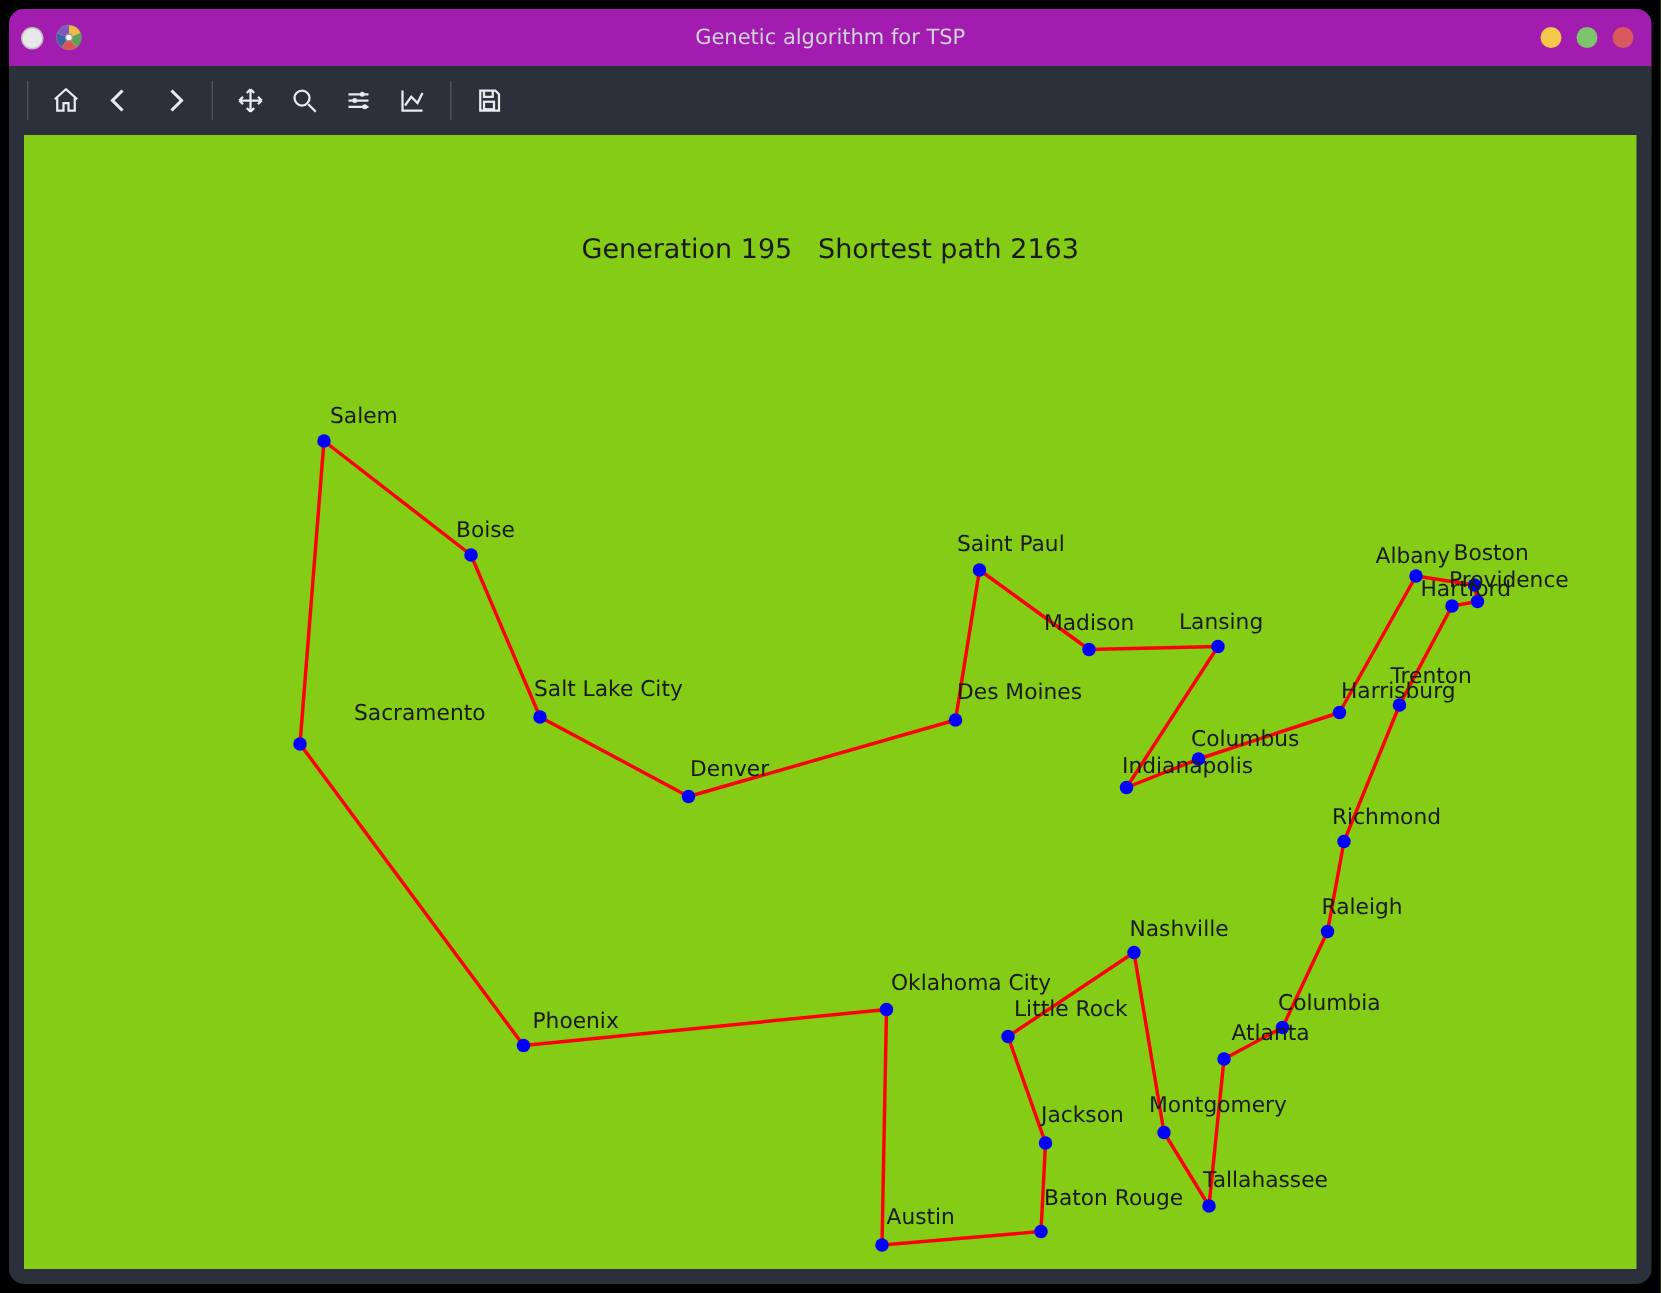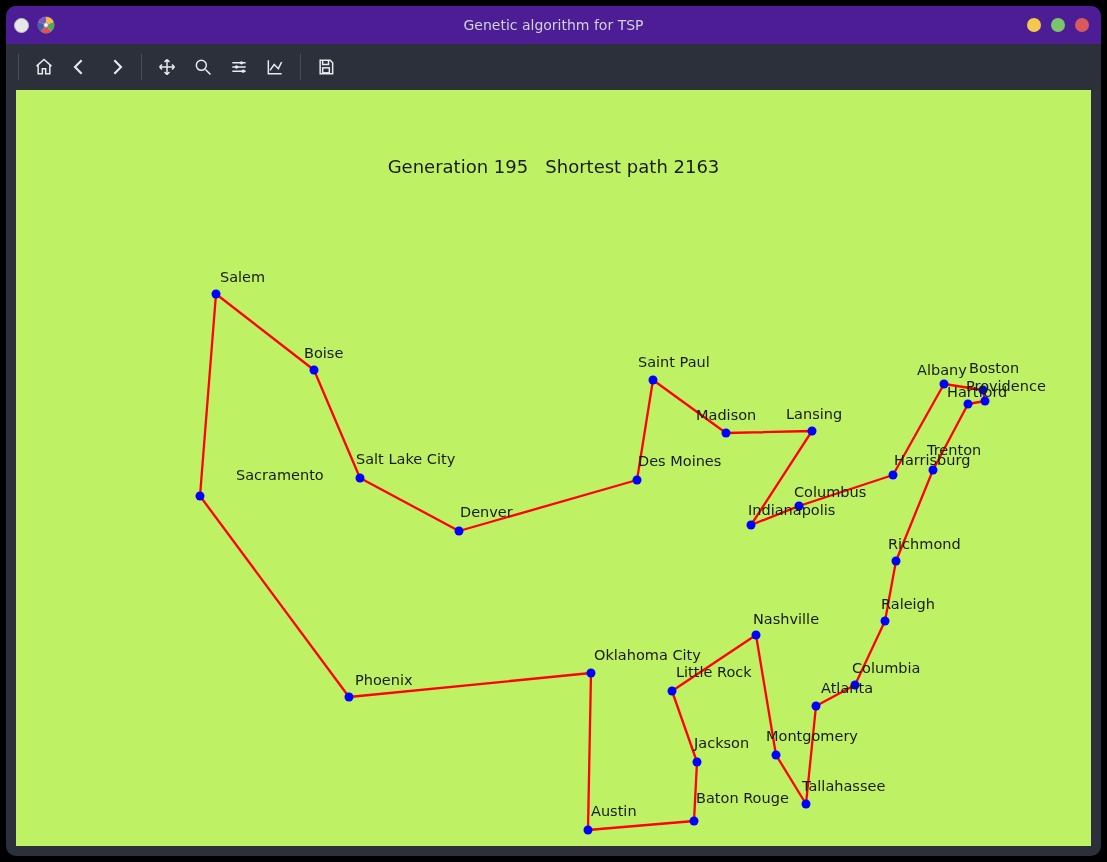--- a/index.html
+++ b/index.html
@@ -19,21 +19,21 @@
     overflow: hidden;
   }
   .titlebar {
     position: relative;
     height: 38px;
     display: flex;
     align-items: center;
     justify-content: center;
     color: #cfd3da;
     font-size: 14px;
-    background: #4c1d95;
+    background: #a21caf;
   }
   .titlebar .left-icons {
     position: absolute; left: 8px; top: 0; height: 100%;
     display: flex; align-items: center; gap: 8px;
   }
   .titlebar .left-icons span { display: inline-flex; }
   .dot {
     width: 15px; height: 15px; border-radius: 50%;
     display: inline-block;
   }
@@ -69,21 +69,21 @@
     display: inline-flex;
     align-items: center; justify-content: center;
     cursor: pointer;
     padding: 0;
   }
   .toolbar svg { stroke: #e8eaee; fill: none; stroke-width: 1.8; }
   .toolbar svg .fillw { fill: #e8eaee; stroke: none; }
   .canvas-wrap {
     position: absolute;
     left: 10px; right: 10px; top: 84px; bottom: 10px;
-    background: #bef264;
+    background: #84cc16;
   }
   svg.plot {
     position: absolute;
     left: 0; top: 0; width: 100%; height: 100%;
   }
   .plot-title {
     position: absolute;
     left: 0; right: 0; top: 66px;
     text-align: center;
     font-size: 18px;

